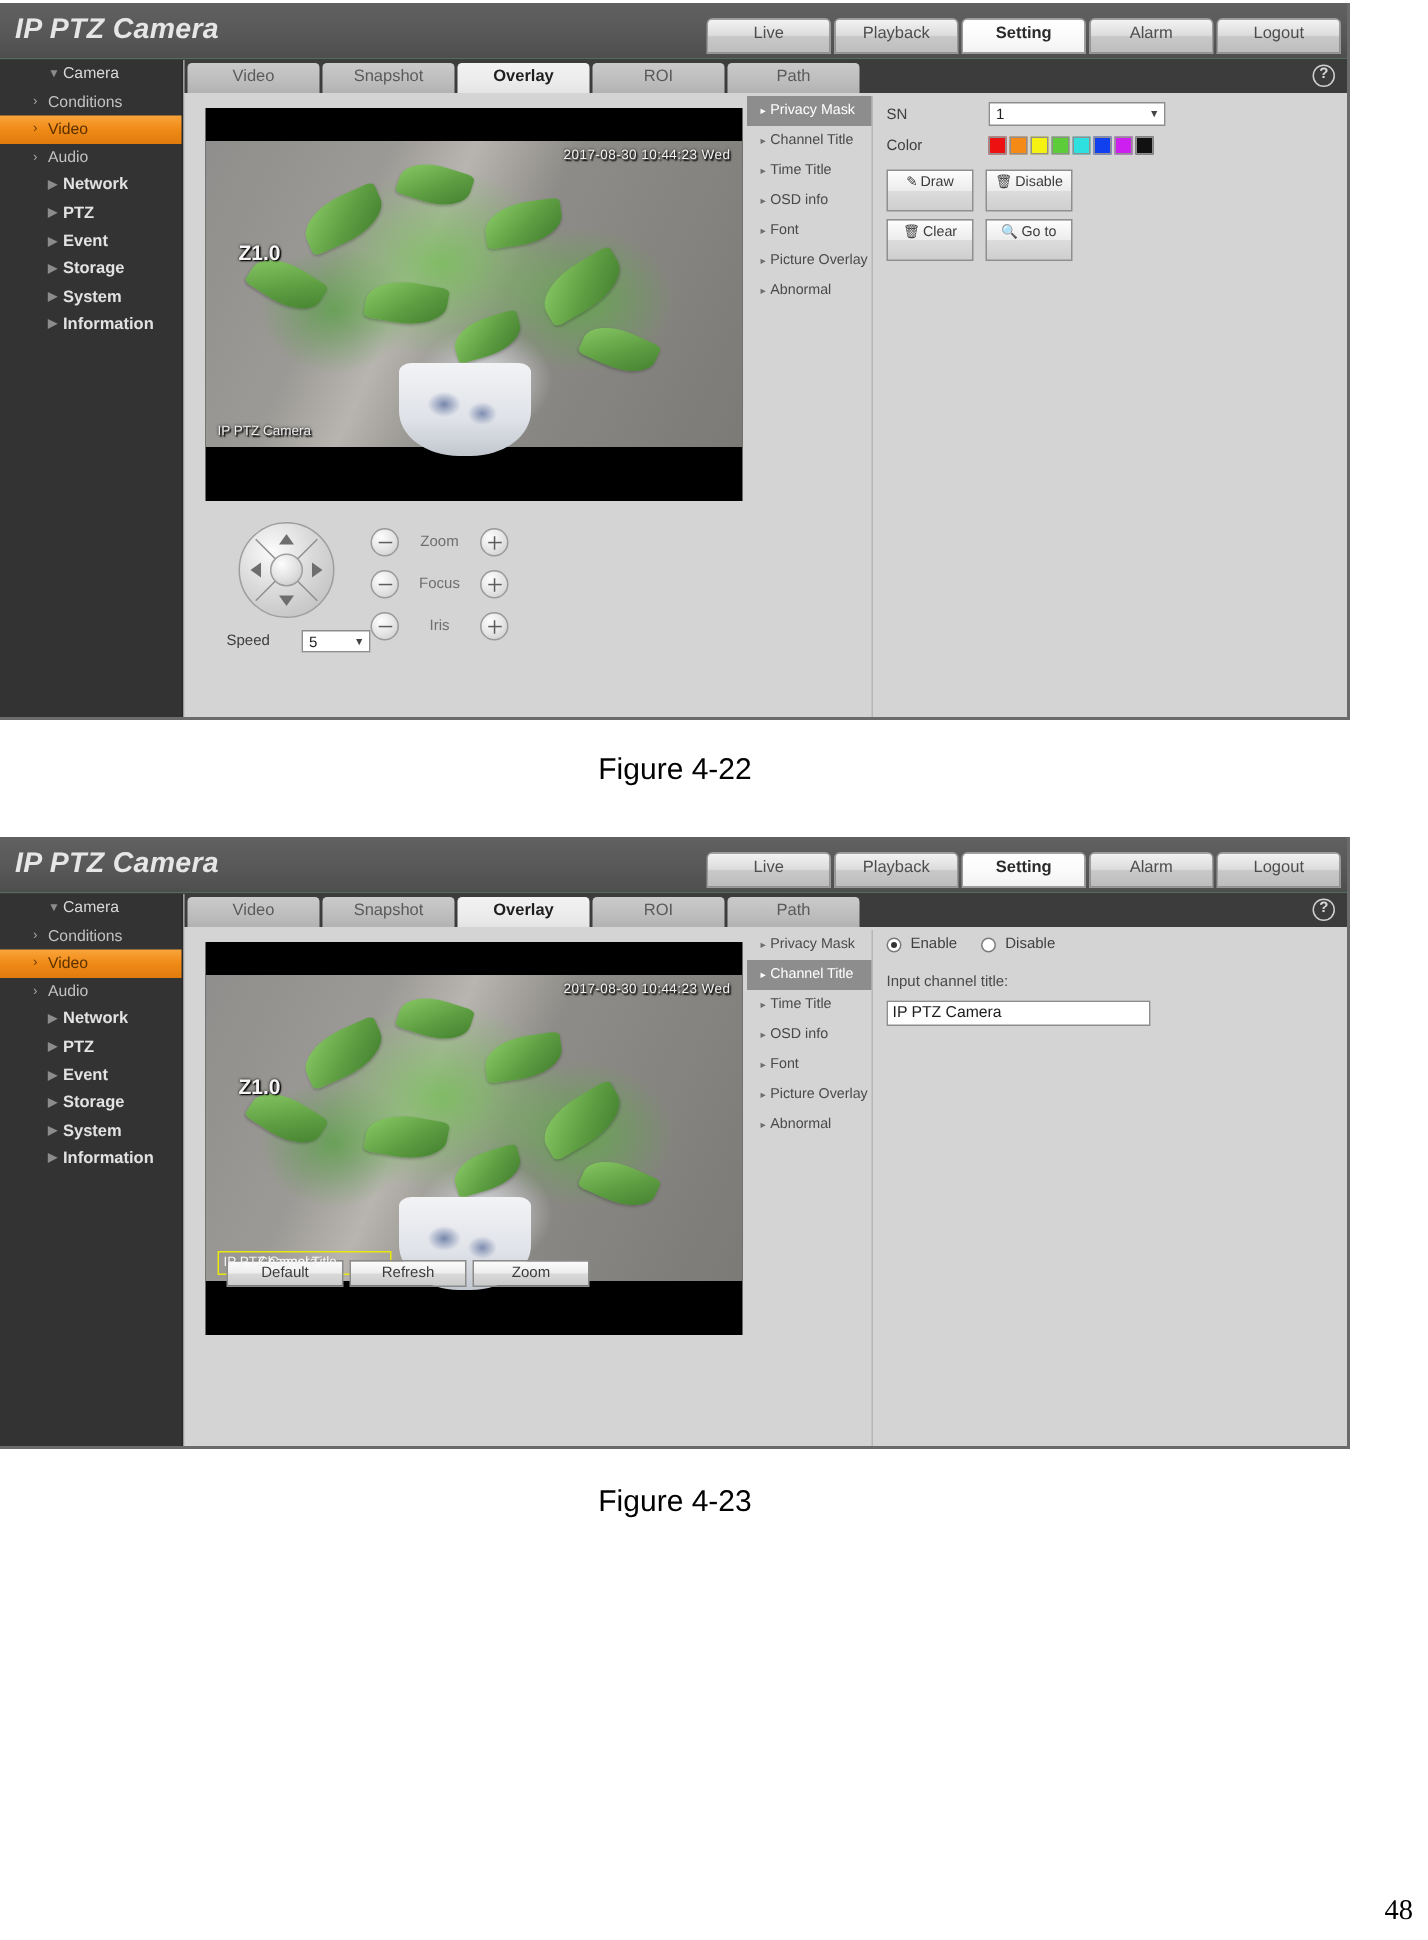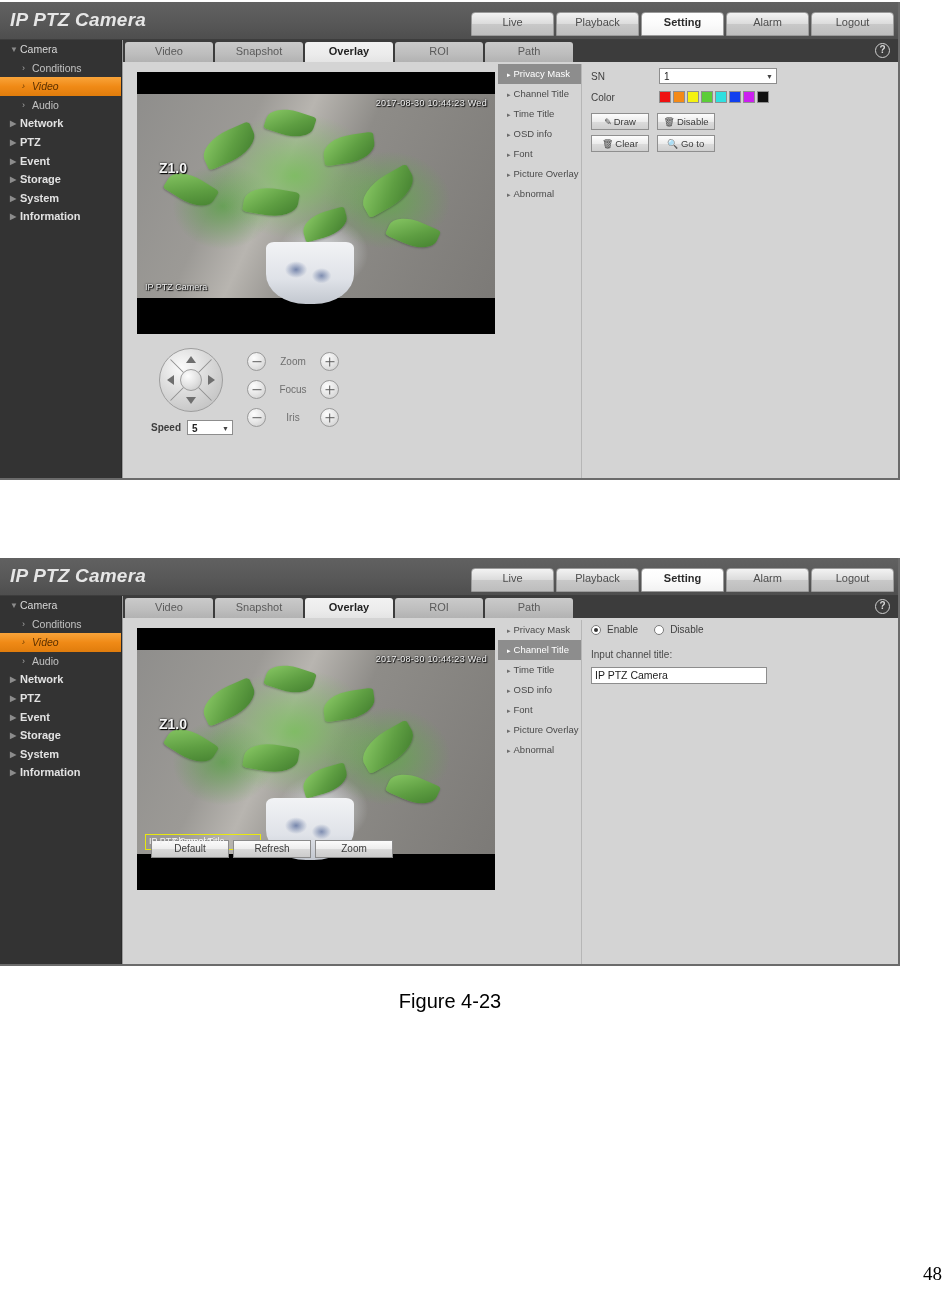--- a/index.html
+++ b/index.html
@@ -59,38 +59,37 @@
   
   .body { position: relative; height: calc(100% - 38px); }
   .sidebar {
     position: absolute; left: 0; top: 0; bottom: 0; width: 122px;
     background: #333333;
     border-right: 1px solid #2a2a2a;
   }
   .side-item {
     position: relative;
     height: 18.6px; line-height: 18.6px;
-    padding-left: 10px;
+    padding-left: 32px;
     font-size: 10.5px;
     color: #bfbfbf;
     cursor: pointer;
     white-space: nowrap;
   }
   .side-item .arrow {
     display: inline-block; width: 10px; font-size: 8px; color: #8c8c8c;
     transform: translateY(-1px);
   }
   .side-item.root { color: #d8d8d8; }
   .side-item.root.bold { font-weight: bold; font-size: 11px; color: #e2e2e2; }
   .side-item.sub { padding-left: 22px; color: #c2c2c2; }
   .side-item.sub .arrow { color: #a8a8a8; font-size: 9px; }
   .side-item.selected {
     background: linear-gradient(to bottom,#f9a43a 0%,#f08a16 50%,#e07c0c 100%);
     color: #5a3000;
-    font-style: italic;
   }
   .side-item.selected .arrow { color: #6b3b00; }
 
   
   .content {
     position: absolute; left: 122px; right: 0; top: 0; bottom: 0;
     background: #d4d4d4;
     border-left: 1px solid #9b9b9b;
   }
   .tabrow {
@@ -213,21 +212,21 @@
     border-radius: 50%;
     background: radial-gradient(circle at 35% 30%, #fdfdfd 0%, #e0e0e0 55%, #c2c2c2 100%);
     border: 1px solid #9e9e9e;
   }
   .tri { position: absolute; width: 0; height: 0; }
   .tri.up    { left: 50%; top: 7px;  margin-left: -5px; border-left: 5px solid transparent; border-right: 5px solid transparent; border-bottom: 7px solid #6e6e6e; }
   .tri.down  { left: 50%; bottom: 7px; margin-left: -5px; border-left: 5px solid transparent; border-right: 5px solid transparent; border-top: 7px solid #6e6e6e; }
   .tri.left  { top: 50%; left: 7px;  margin-top: -5px; border-top: 5px solid transparent; border-bottom: 5px solid transparent; border-right: 7px solid #6e6e6e; }
   .tri.right { top: 50%; right: 7px; margin-top: -5px; border-top: 5px solid transparent; border-bottom: 5px solid transparent; border-left: 7px solid #6e6e6e; }
 
-  .speedrow { position: absolute; left: 14px; top: 72px; display: flex; align-items: center; gap: 6px; font-weight: bold; }
+  .speedrow { position: absolute; left: 14px; top: 72px; display: flex; align-items: center; gap: 21px; }
   .speedrow .lbl { font-size: 10px; color: #3c3c3c; }
   .sel {
     position: relative;
     background: #fff; border: 1px solid #8d8d8d;
     font-size: 10px; color: #222; padding: 1px 16px 1px 4px;
     height: 15px; line-height: 13px;
   }
   .sel::after {
     content: "▼"; position: absolute; right: 3px; top: 1px;
     font-size: 7px; color: #444;
@@ -273,21 +272,21 @@
   
   .form { position: absolute; left: 468px; top: 6px; right: 8px; bottom: 0; }
   .frow { display: flex; align-items: center; margin-bottom: 7px; }
   .flabel { width: 68px; font-size: 10px; color: #3f3f3f; }
   .sel.sn { width: 118px; height: 16px; }
   .swatches { display: flex; gap: 2px; }
   .sw { width: 12px; height: 12px; border: 1px solid #8f8f8f; cursor: pointer; }
 
   .btngrid { margin-top: 10px; display: grid; grid-template-columns: 58px 58px; gap: 5px 8px; }
   .btn {
-    height: 17px; line-height: 15px; text-align: center;
+    height: 28px; line-height: 15px; text-align: center;
     font-size: 9.5px; color: #3b3b3b;
     background: linear-gradient(to bottom,#fdfdfd 0%,#ececec 50%,#dcdcdc 51%,#cfcfcf 100%);
     border: 1px solid #8f8f8f;
     cursor: pointer; white-space: nowrap;
   }
   .btn .gi { font-size: 9px; margin-right: 2px; }
 
   .radiorow { display: flex; align-items: center; gap: 6px; margin-bottom: 14px; }
   .radio {
     width: 10px; height: 10px; border-radius: 50%;
@@ -502,20 +501,21 @@
                 <div class="btn"><span class="gi">🔍</span><span>Go to</span></div>
               </div>
             </div>
 
           </div>
         </div>
       </div>
     </div>
   </div>
 
+  <div class="caption cap1">Figure 4-22</div>
 
   <div class="figure fig2">
     <div class="app">
 
       <div class="titlebar">
         <div class="brand">IP PTZ Camera</div>
         <div class="topnav">
           <div class="tb">Live</div>
           <div class="tb">Playback</div>
           <div class="tb active">Setting</div>

